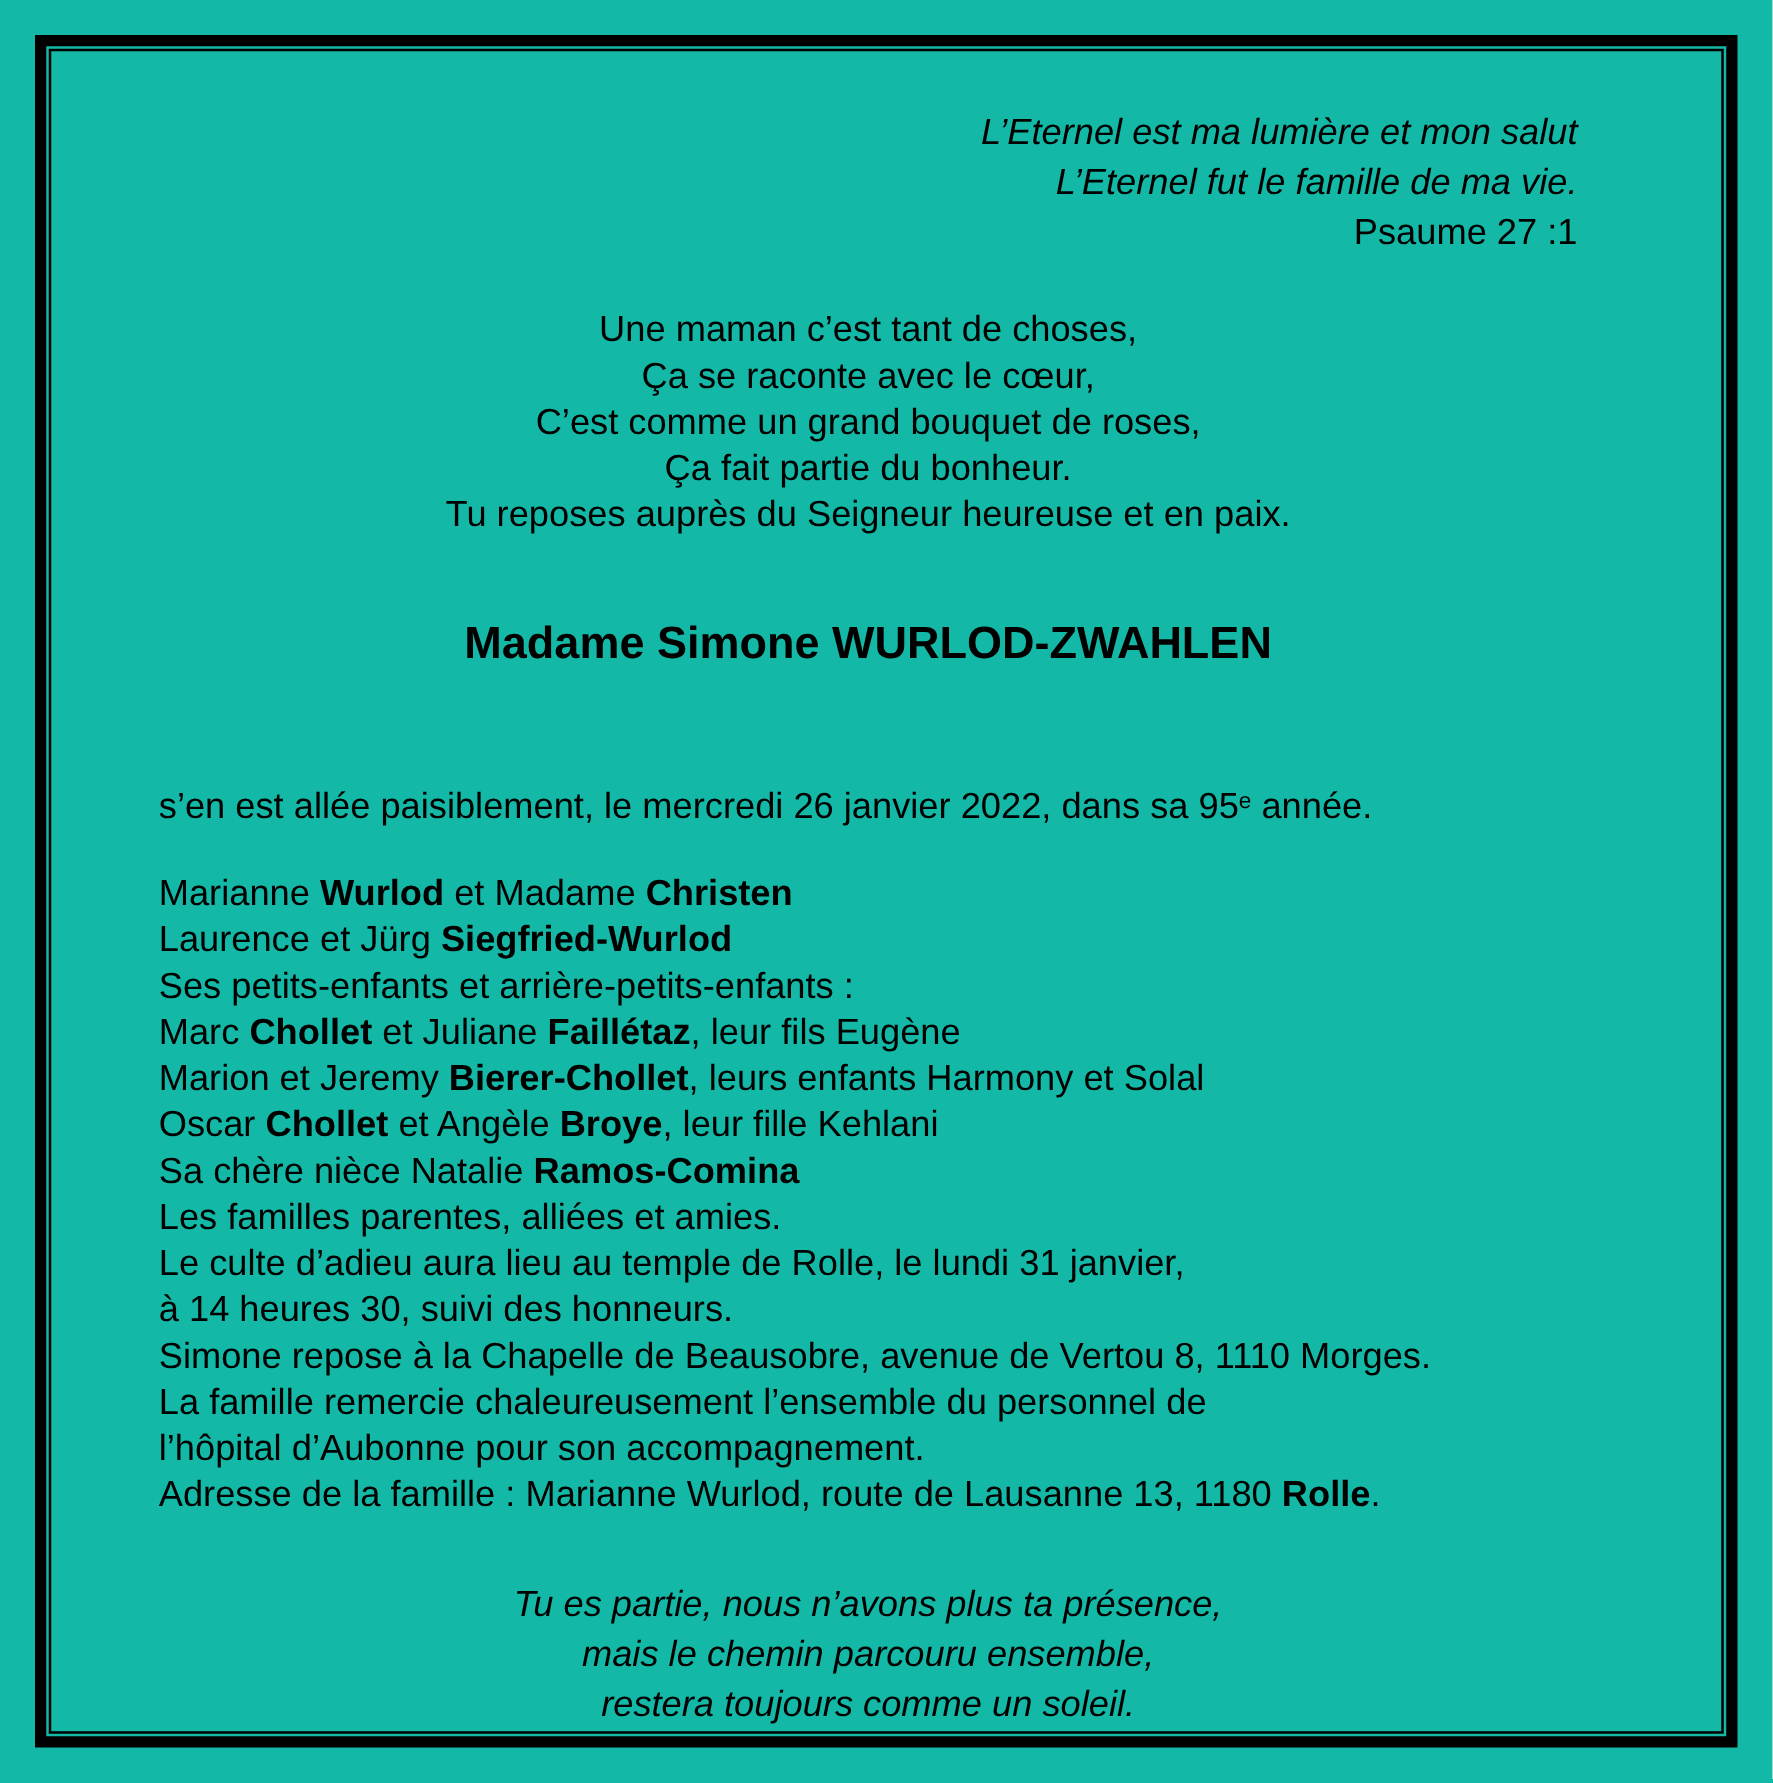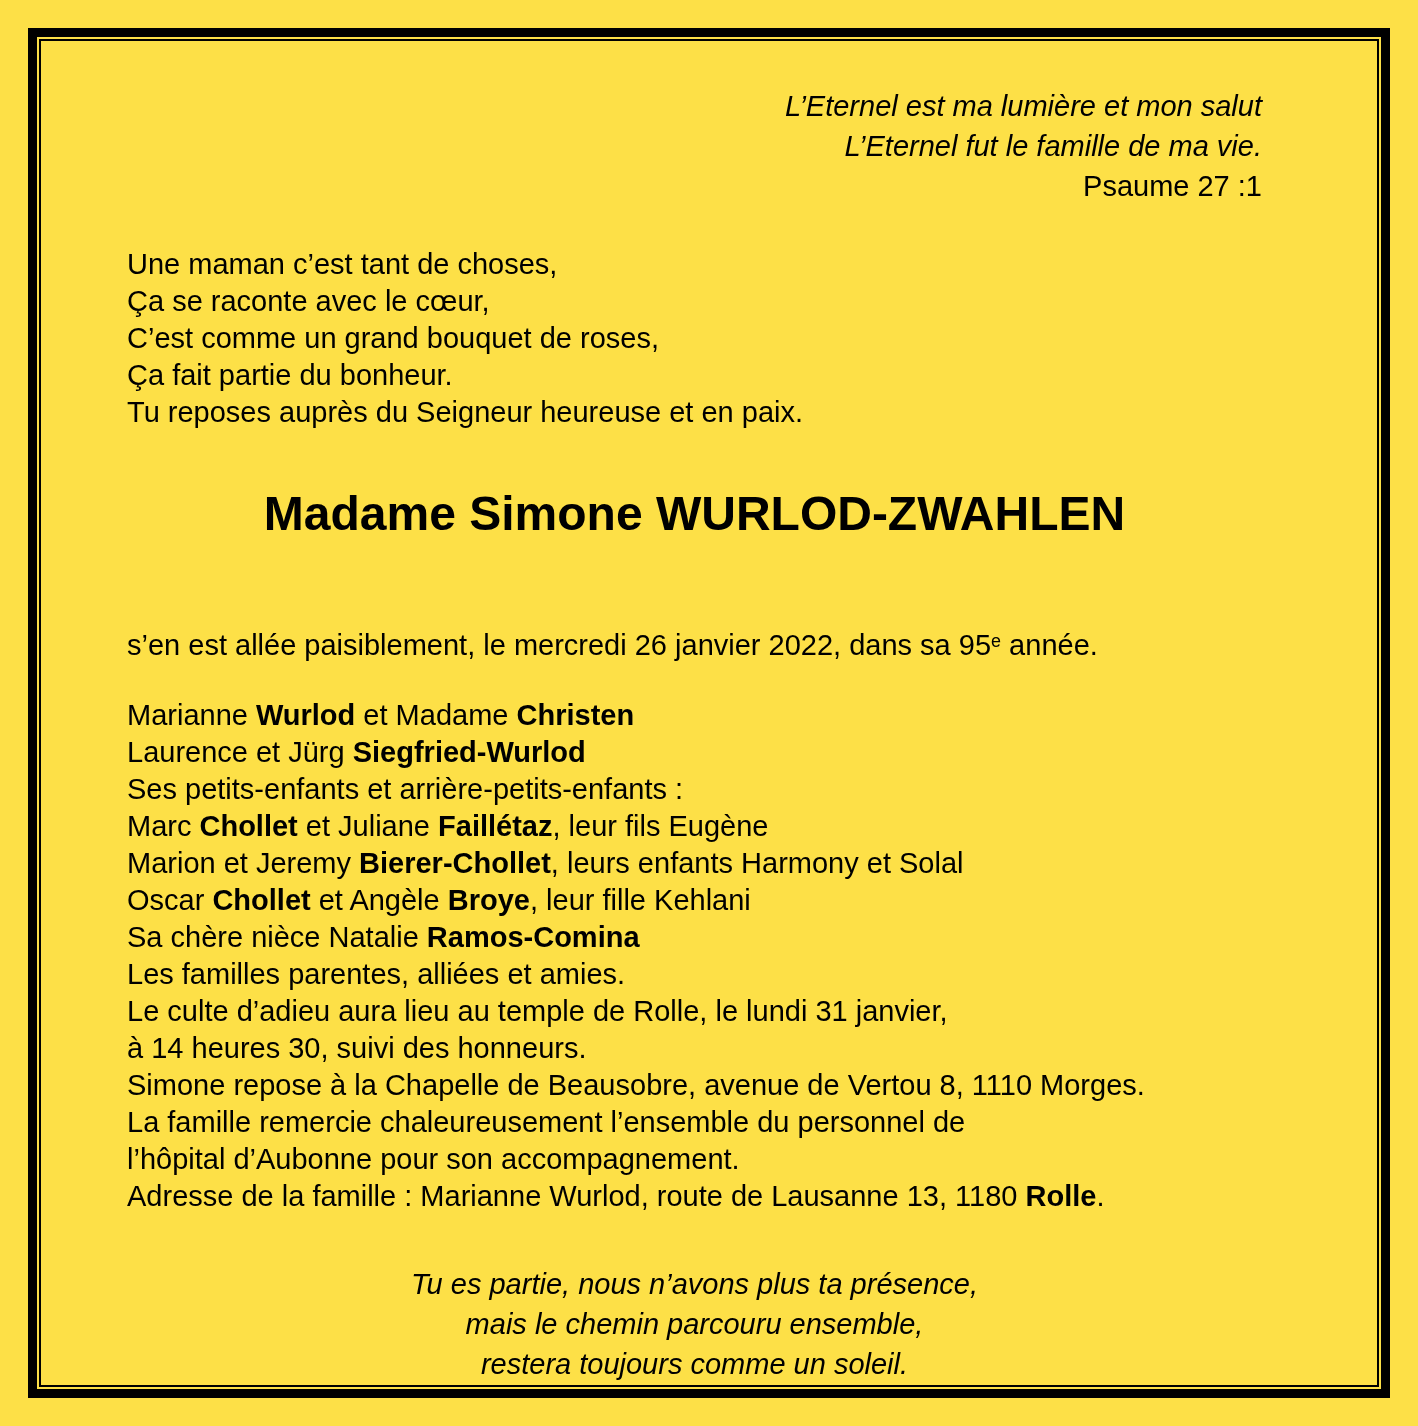--- a/index.html
+++ b/index.html
@@ -4,21 +4,21 @@
 <style>
   html, body {
     margin: 0;
     padding: 0;
     background: #ffffff;
   }
   .page {
     position: relative;
     width: 1418px;
     height: 1426px;
-    background: #fde047;
+    background: #14b8a6;
     color: #000000;
     font-family: "Liberation Sans", sans-serif;
     overflow: hidden;
   }
   .border-outer {
     position: absolute;
     left: 28px; top: 28px; right: 28px; bottom: 28px;
     border: 9px solid #000000;
     pointer-events: none;
   }
@@ -36,25 +36,25 @@
     font-size: 29px;
     line-height: 37px;
   }
   .epigraph {
     text-align: right;
     line-height: 40px;
   }
   .italic { font-style: italic; }
   .poem {
     margin-top: 40px;
-    text-align: left;
+    text-align: center;
   }
   .title {
     margin: 60px 0 0 0;
-    font-size: 48px;
+    font-size: 36px;
     line-height: 46px;
     font-weight: bold;
     text-align: center;
   }
   .notice {
     margin-top: 90px;
   }
   .family {
     margin-top: 33px;
   }

